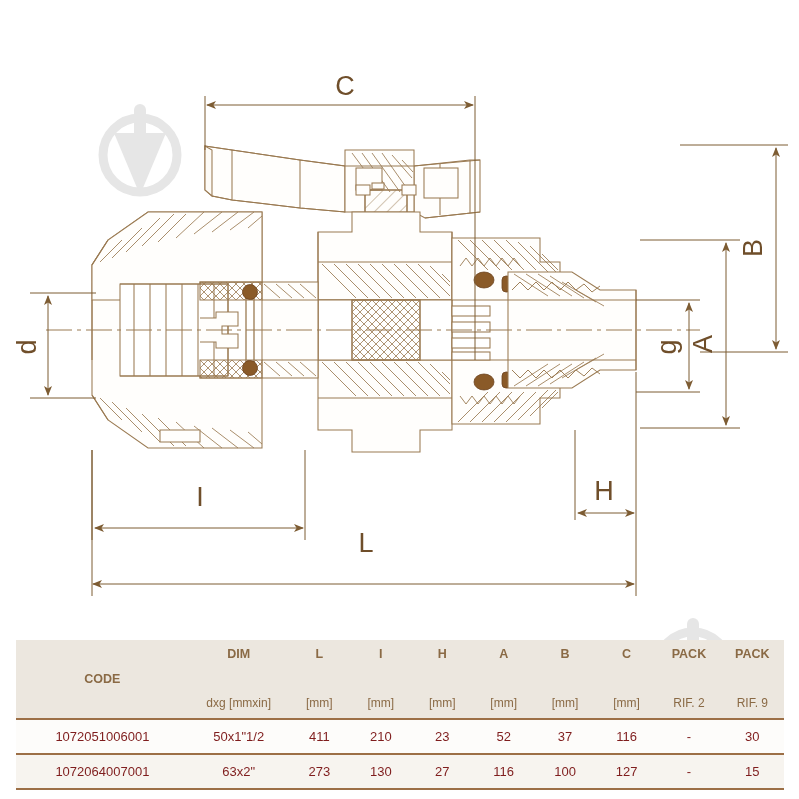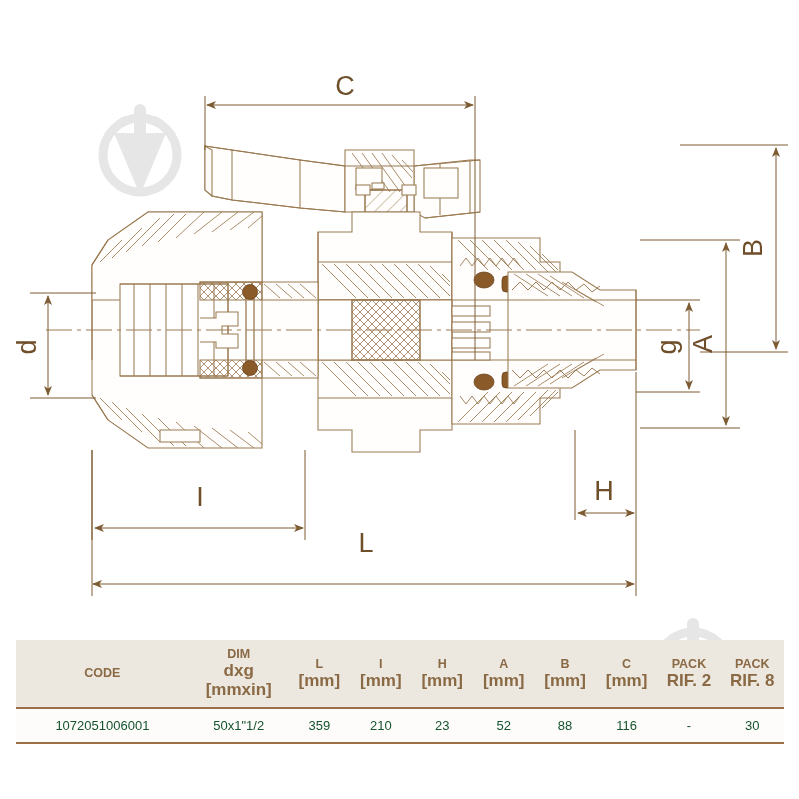--- a/index.html
+++ b/index.html
@@ -45,26 +45,27 @@
     font-weight: bold;
     color: #8a6a45;
     padding: 7px 2px 8px 2px;
     text-align: center;
     line-height: 1.12;
     vertical-align: middle;
     border: none;
   }
   table.spec thead th .sub {
     display: block;
-    font-weight: bold;
-    font-size: 17px;
+    font-weight: normal;
+    font-size: 12px;
+    margin-top: 36px;
   }
   table.spec tbody td {
     font-size: 13px;
-    color: #14532d;
+    color: #7f1d1d;
     text-align: center;
     padding: 9px 2px 9px 2px;
     border: none;
     background: #fdfcfa;
   }
   table.spec tbody tr.row-alt td {
     background: #f7f4ef;
   }
   table.spec tbody tr td {
     border-top: 2px solid #9c6f46;
@@ -391,32 +392,44 @@
         <th>
           <span>C</span>
           <span class="sub">[mm]</span>
         </th>
         <th>
           <span>PACK</span>
           <span class="sub">RIF. 2</span>
         </th>
         <th>
           <span>PACK</span>
-          <span class="sub">RIF. 8</span>
+          <span class="sub">RIF. 9</span>
         </th>
       </tr>
     </thead>
     <tbody>
       <tr>
         <td>1072051006001</td>
         <td>50x1"1/2</td>
-        <td>359</td>
+        <td>411</td>
         <td>210</td>
         <td>23</td>
         <td>52</td>
-        <td>88</td>
+        <td>37</td>
         <td>116</td>
         <td>-</td>
         <td>30</td>
       </tr>
+      <tr class="row-alt">
+        <td>1072064007001</td>
+        <td>63x2"</td>
+        <td>273</td>
+        <td>130</td>
+        <td>27</td>
+        <td>116</td>
+        <td>100</td>
+        <td>127</td>
+        <td>-</td>
+        <td>15</td>
+      </tr>
     </tbody>
   </table>
 </div>
 
 </body></html>

